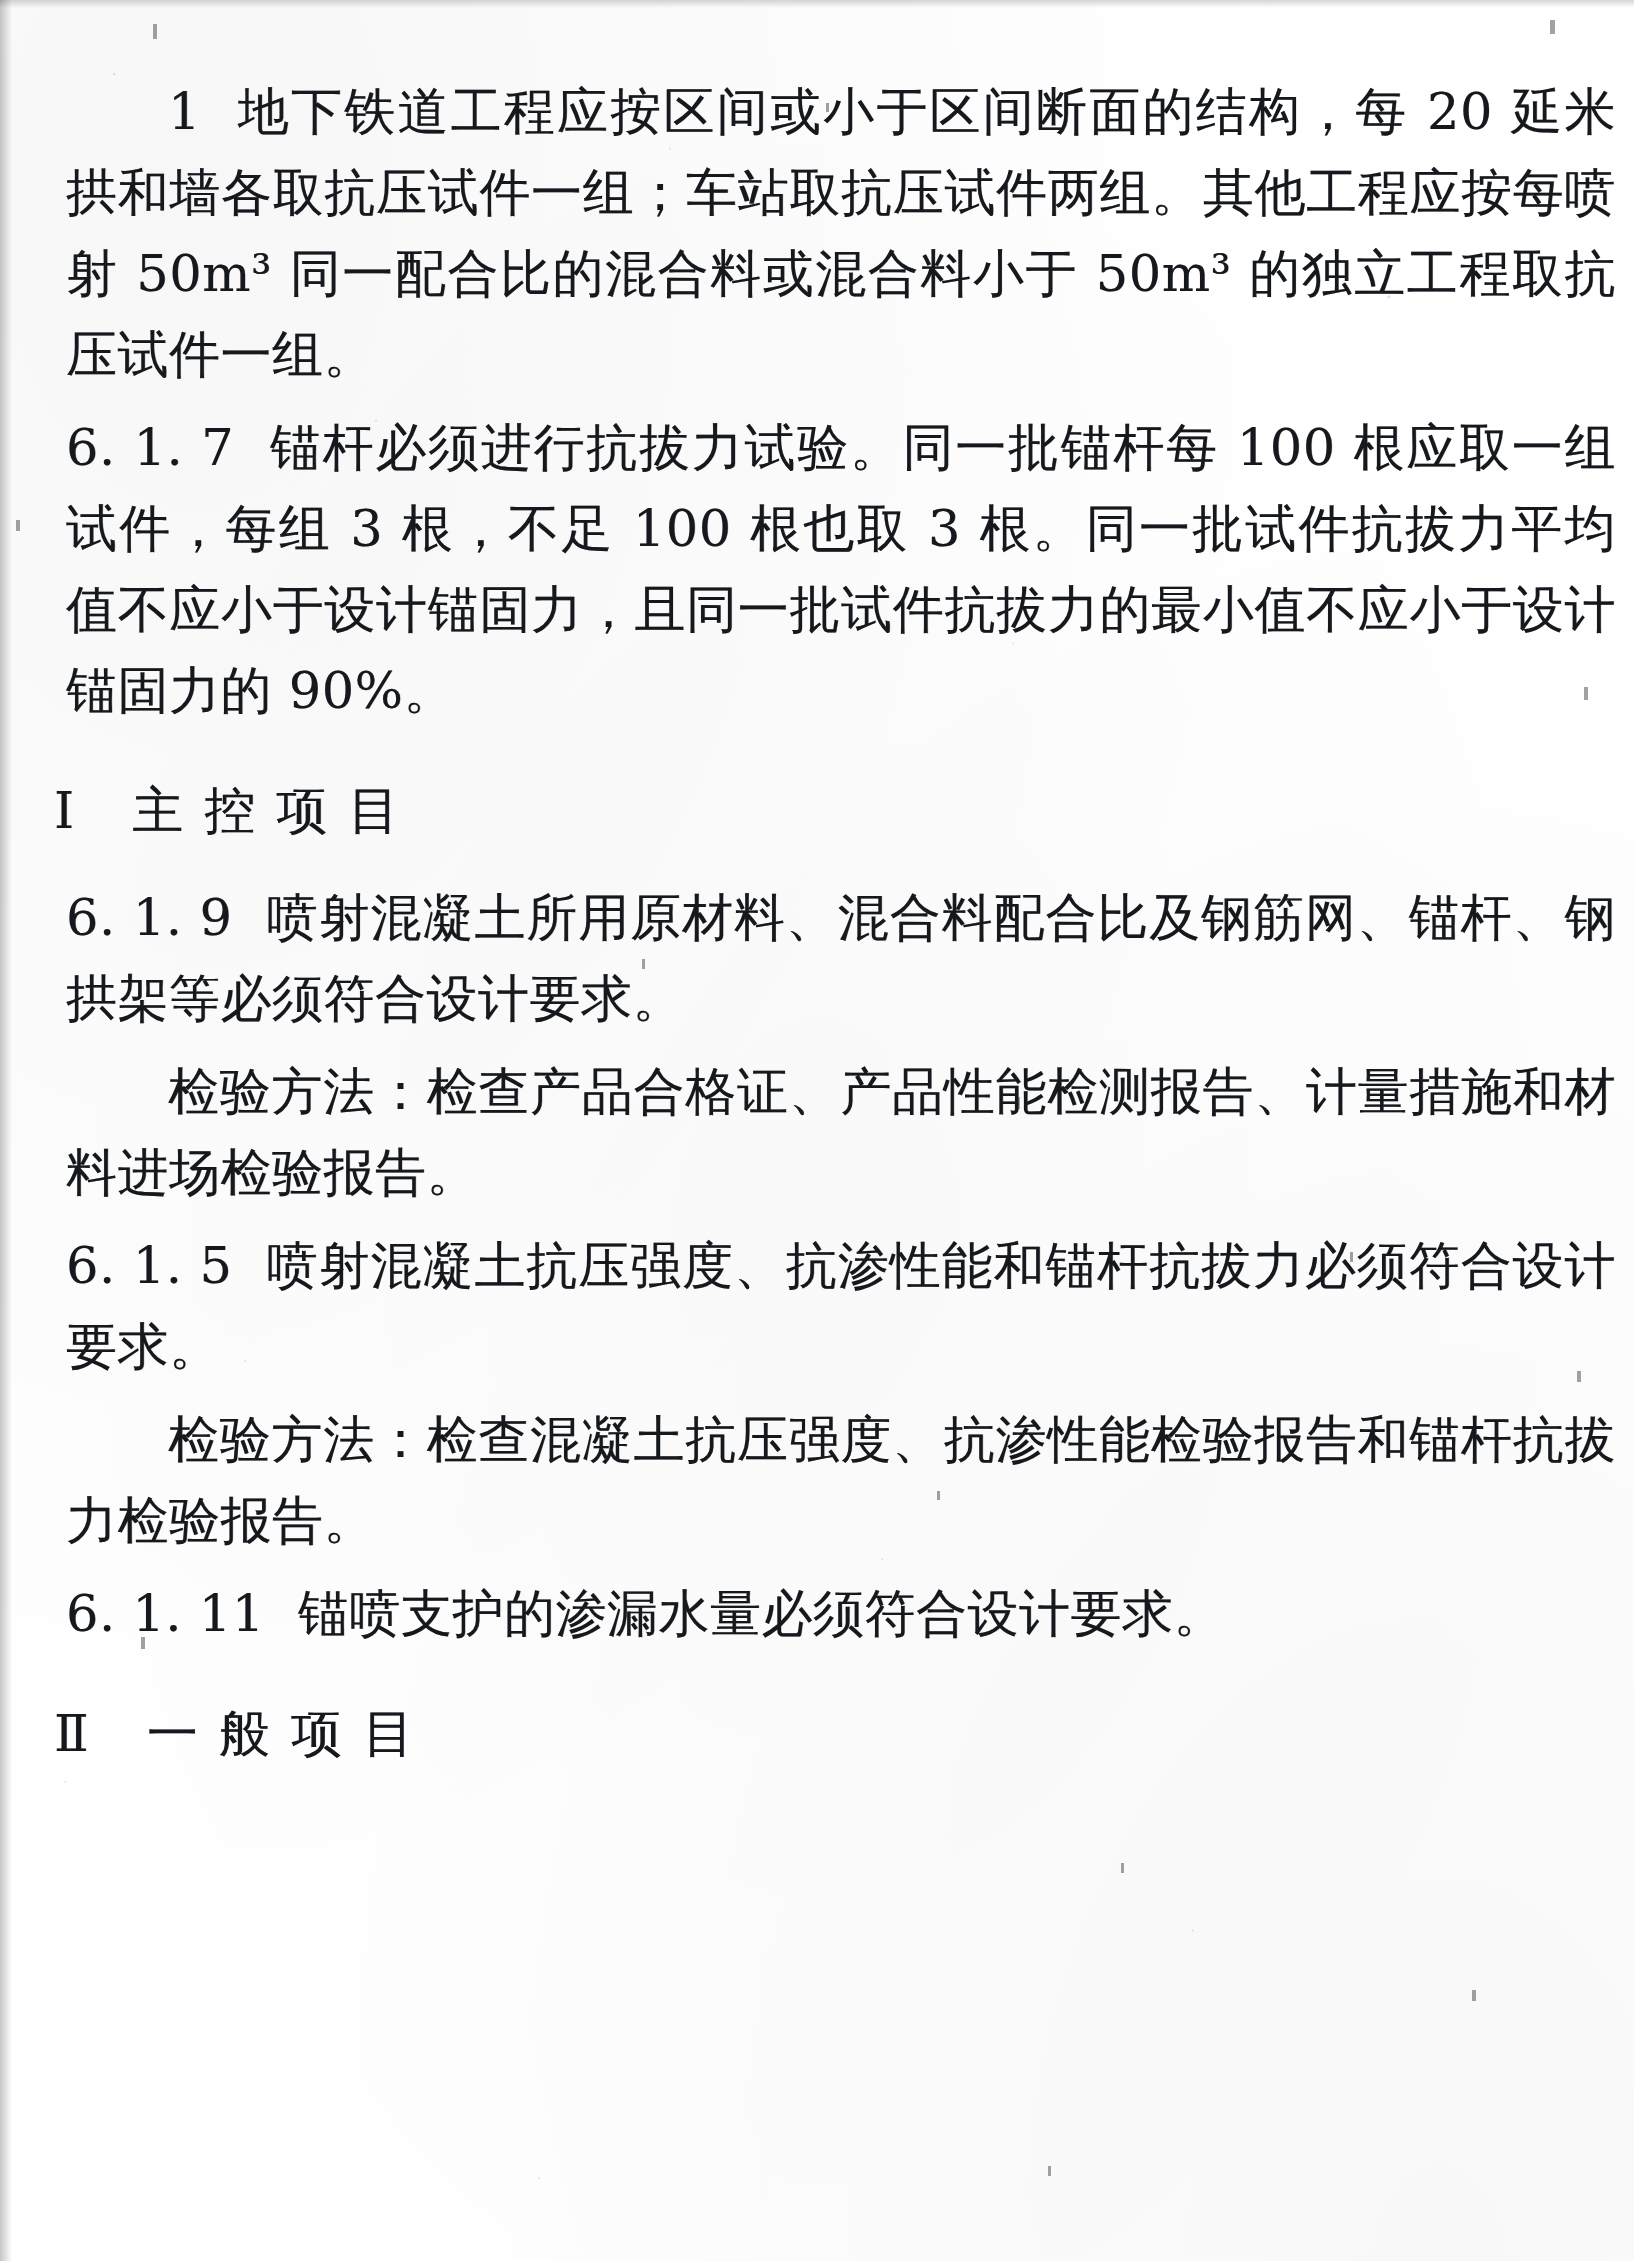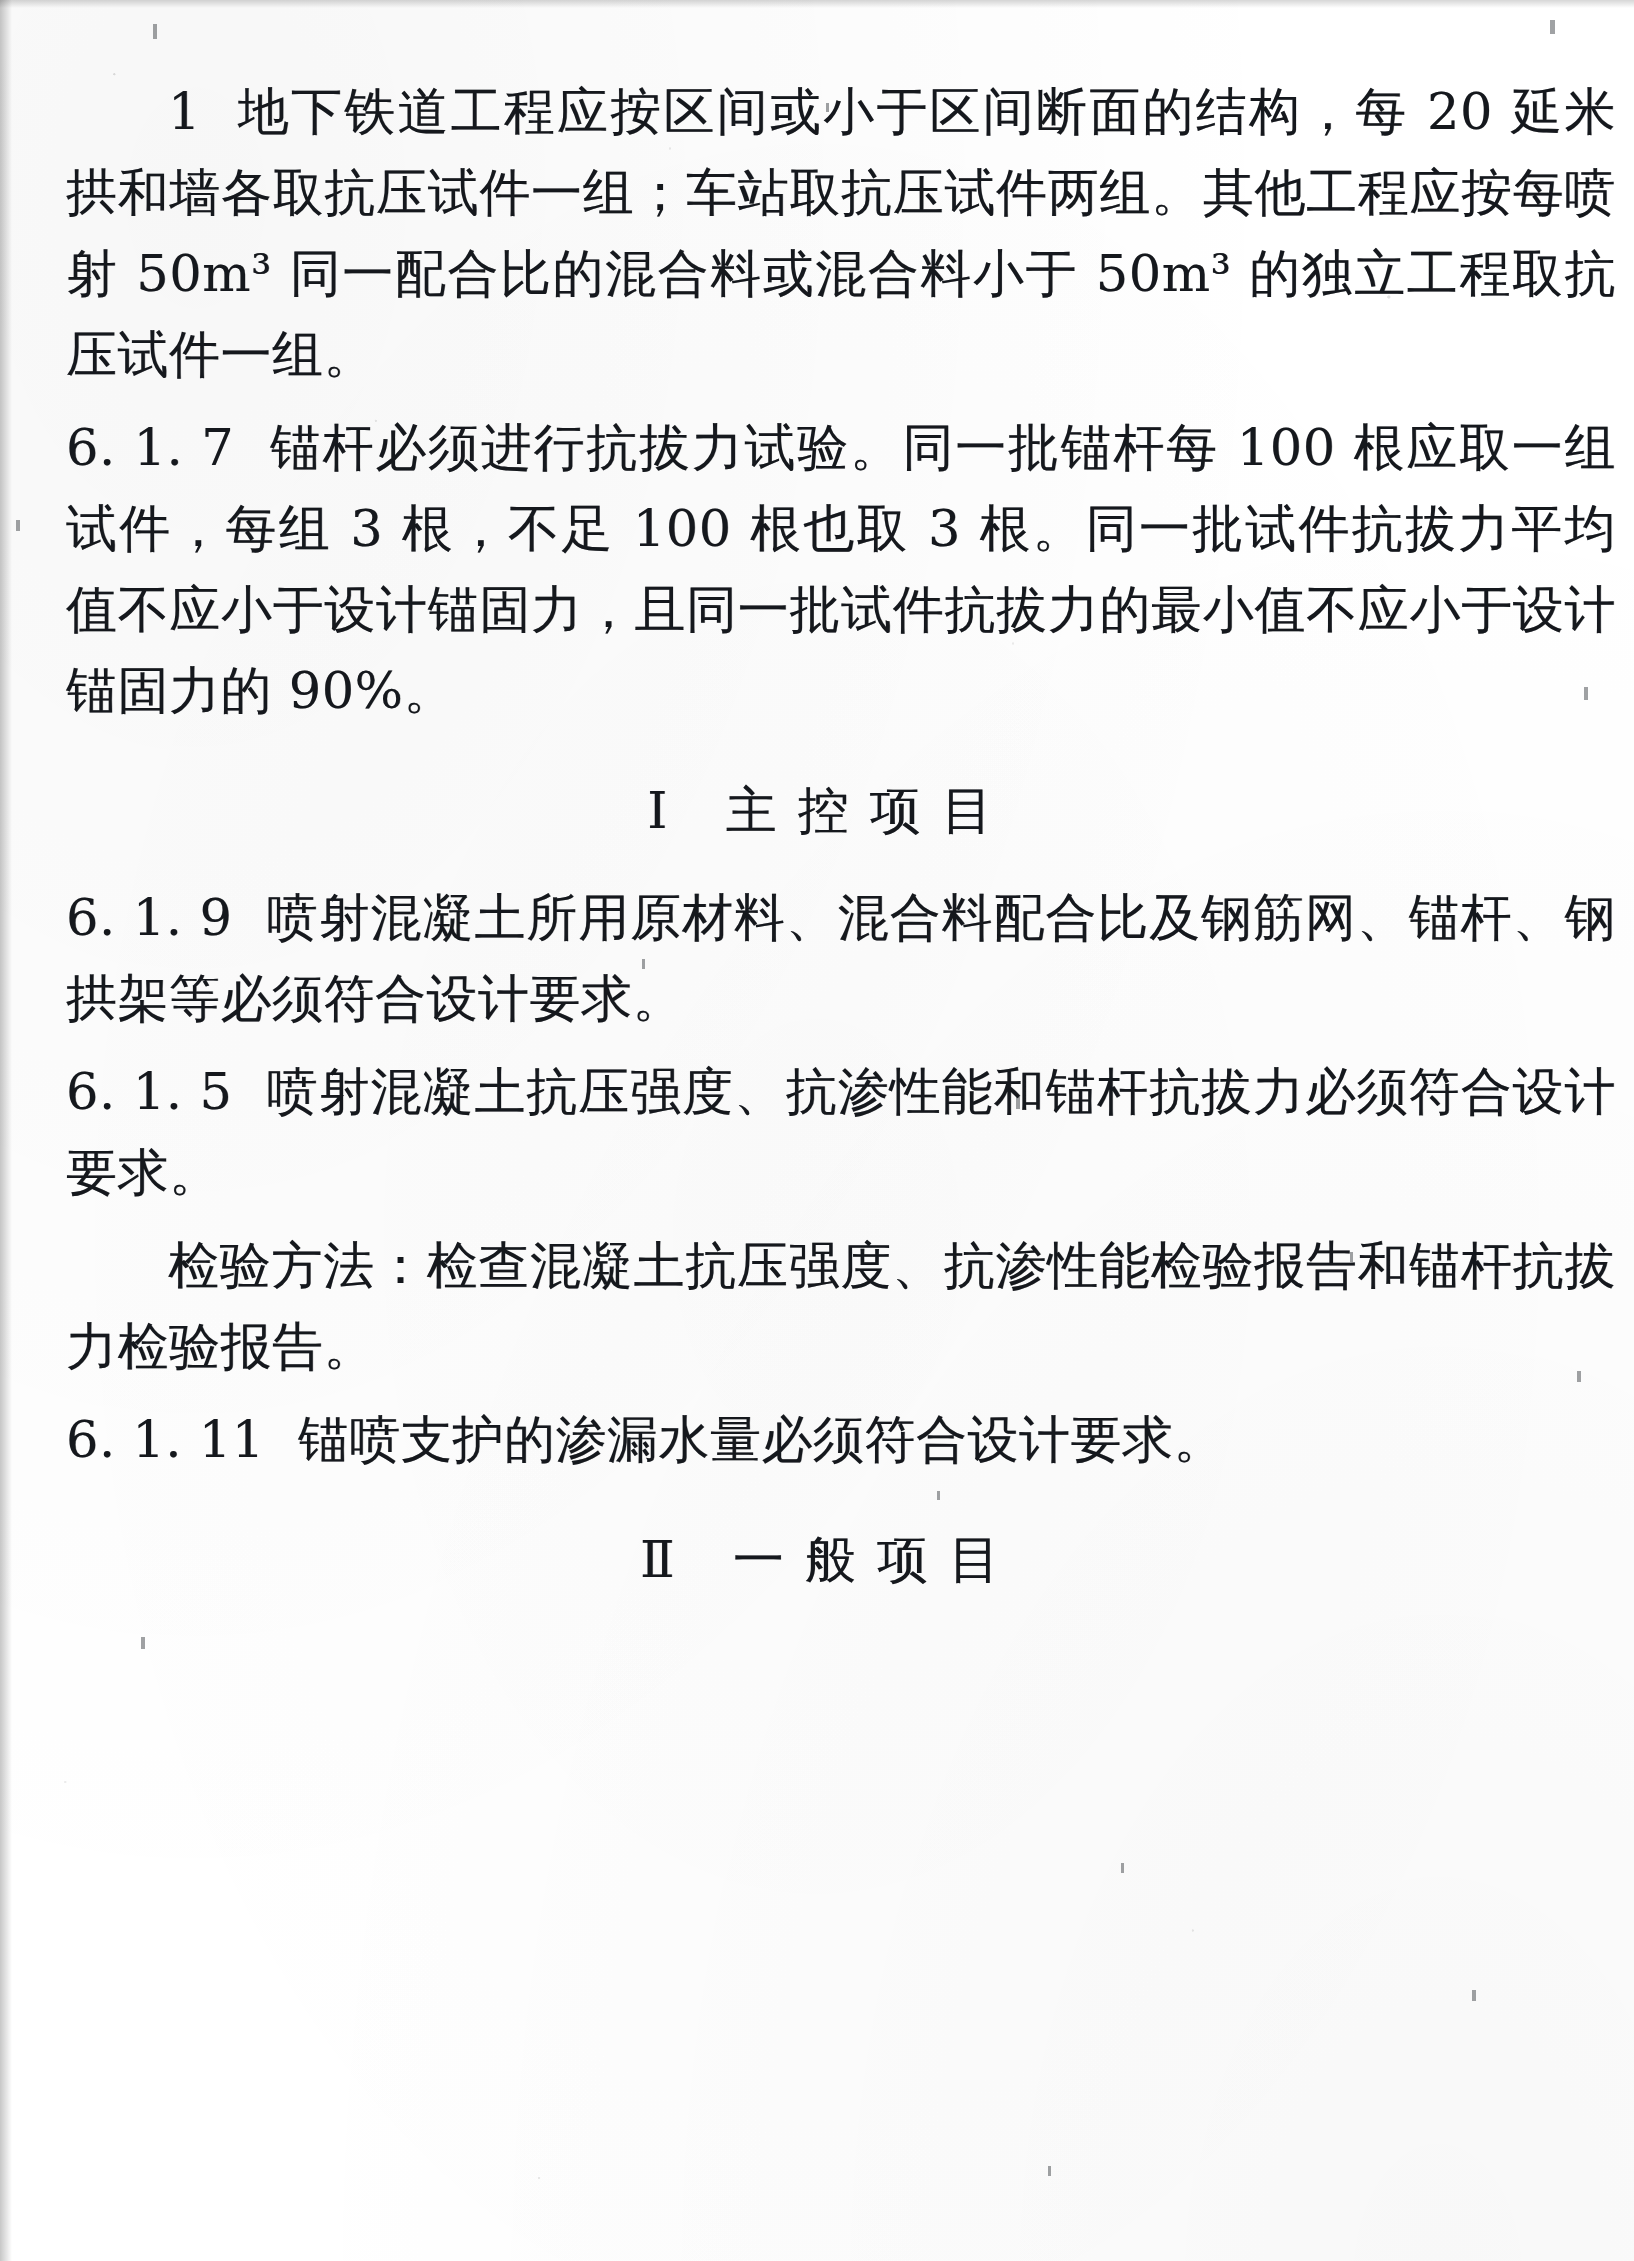--- a/index.html
+++ b/index.html
@@ -71,21 +71,21 @@
   p {
     margin: 12px;
     white-space: pre-wrap;
     
     text-shadow: 0.4px 0.2px 0 rgba(20,22,26,.35), -0.2px 0.3px 0 rgba(20,22,26,.18);
   }
   p.indent { text-indent: 102px; }
   p.hang   { text-indent: 0; }
 
   .center-head {
-    text-align: center;
+    text-align: left;
     text-indent: 0;
     letter-spacing: 21px;
     margin: 28px 0 26px 0;
     padding-right: 21px;
   }
   .head-gap { margin-top: 39px; }
 
   
   .speck { position: absolute; background: rgba(45,48,54,.45); pointer-events: none; }
 </style>
@@ -118,20 +118,21 @@
     <p class="indent">1  地下铁道工程应按区间或小于区间断面的结构，每 20 延米拱和墙各取抗压试件一组；车站取抗压试件两组。其他工程应按每喷射 50m³ 同一配合比的混合料或混合料小于 50m³ 的独立工程取抗压试件一组。</p>
 
 
     <p class="hang">6. 1. 7  锚杆必须进行抗拔力试验。同一批锚杆每 100 根应取一组试件，每组 3 根，不足 100 根也取 3 根。同一批试件抗拔力平均值不应小于设计锚固力，且同一批试件抗拔力的最小值不应小于设计锚固力的 90%。</p>
 
 
     <p class="center-head head-gap">Ⅰ 主控项目</p>
 
     <p class="hang">6. 1. 9  喷射混凝土所用原材料、混合料配合比及钢筋网、锚杆、钢拱架等必须符合设计要求。</p>
 
+    <p class="indent">检验方法：检查产品合格证、产品性能检测报告、计量措施和材料进场检验报告。</p>
 
     <p class="hang">6. 1. 5  喷射混凝土抗压强度、抗渗性能和锚杆抗拔力必须符合设计要求。</p>
 
     <p class="indent">检验方法：检查混凝土抗压强度、抗渗性能检验报告和锚杆抗拔力检验报告。</p>
 
     <p class="hang">6. 1. 11  锚喷支护的渗漏水量必须符合设计要求。</p>
 
 
     <p class="center-head head-gap">Ⅱ 一般项目</p>
 

